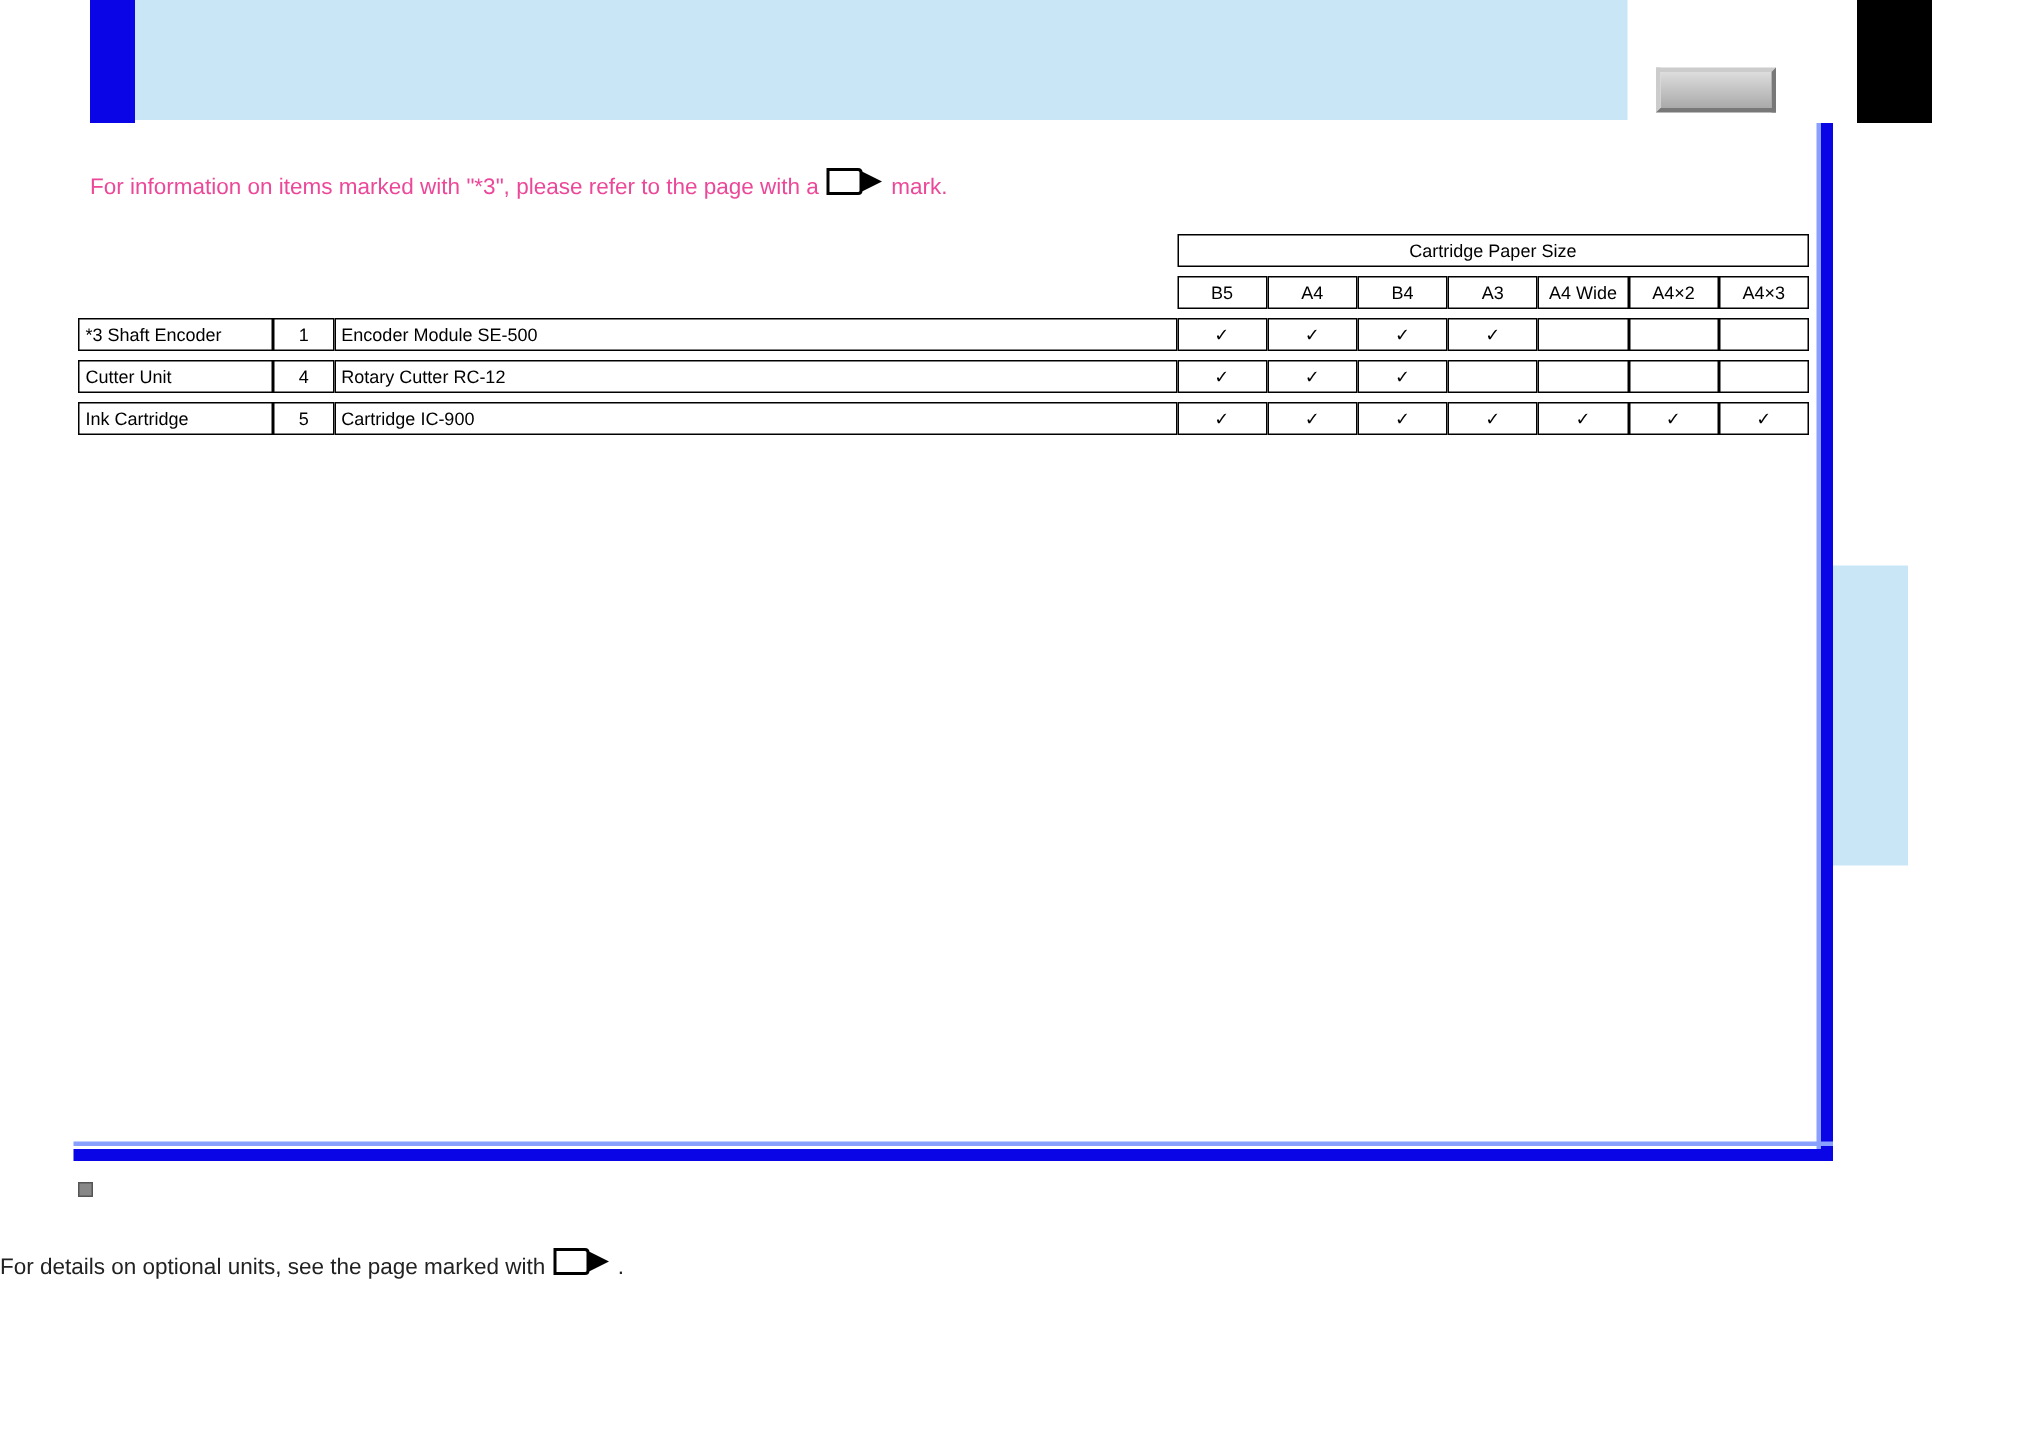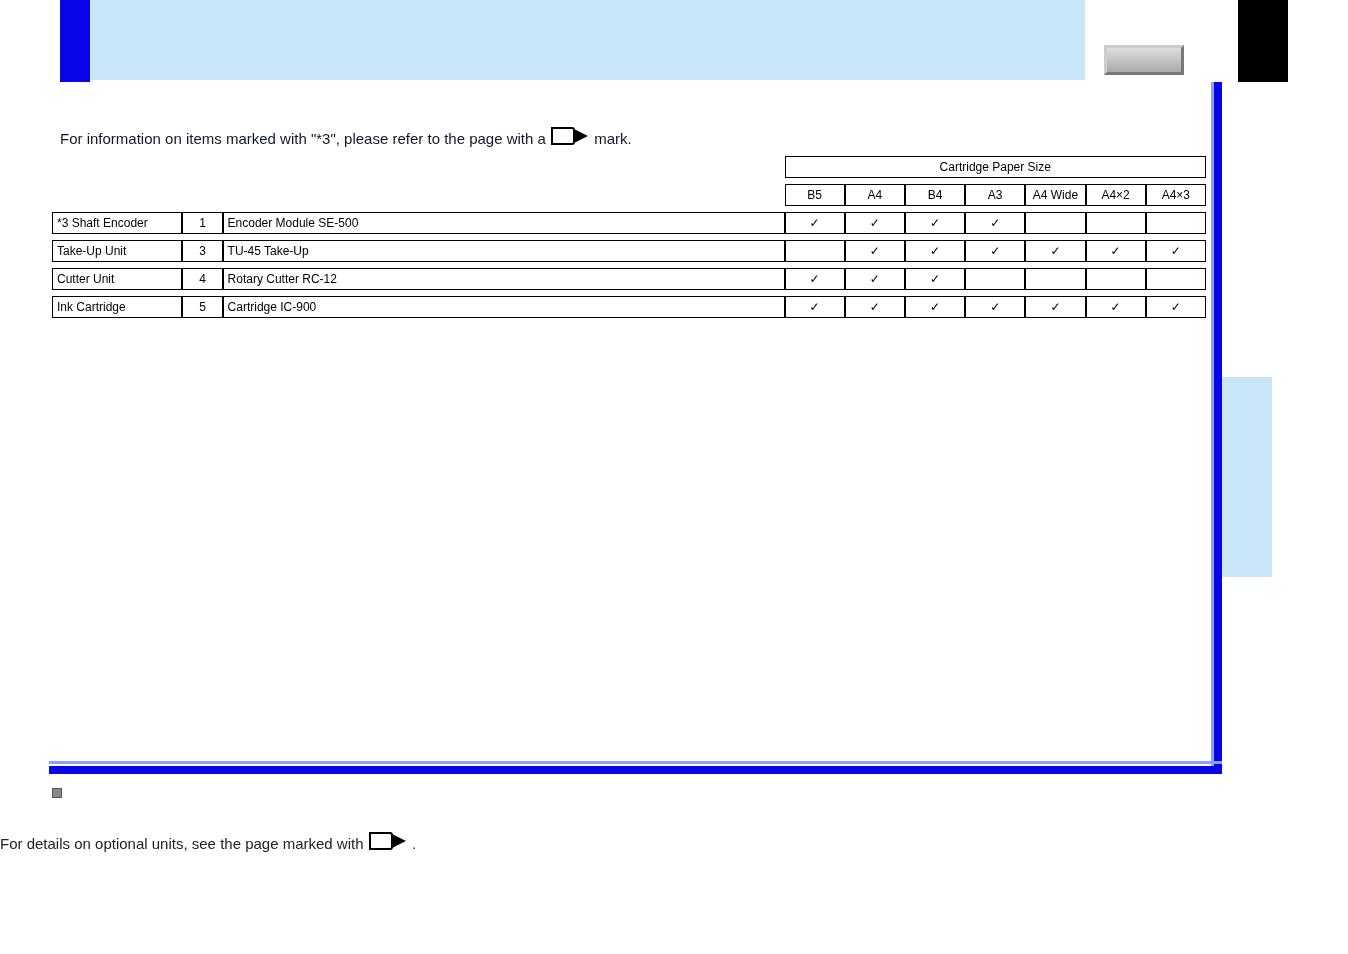--- a/index.html
+++ b/index.html
@@ -68,24 +68,24 @@
   
   .thumbtab {
     position: absolute;
     left: 1222px; top: 377px;
     width: 50px; height: 200px;
     background: #c9e6f7;
   }
   
   .intro {
     position: absolute;
-    left: 60px; top: 125px;
+    left: 60px; top: 110px;
     width: 900px;
     font-size: 15px;
-    color: #0f172a;
+    color: #ec4899;
   }
   .pageref-icon {
     display: inline-block;
     vertical-align: -3px;
   }
   
   .tbl {
     position: absolute;
     left: 52px; top: 150px;
     width: 1154px;
@@ -177,32 +177,20 @@
         <td class="colC">Encoder Module SE-500</td>
         <td class="colD">✓</td>
         <td class="colD">✓</td>
         <td class="colD">✓</td>
         <td class="colD">✓</td>
         <td class="colD"></td>
         <td class="colD"></td>
         <td class="colD"></td>
       </tr>
       <tr>
-        <td class="colA">Take-Up Unit</td>
-        <td class="colB">3</td>
-        <td class="colC">TU-45 Take-Up</td>
-        <td class="colD"></td>
-        <td class="colD">✓</td>
-        <td class="colD">✓</td>
-        <td class="colD">✓</td>
-        <td class="colD">✓</td>
-        <td class="colD">✓</td>
-        <td class="colD">✓</td>
-      </tr>
-      <tr>
         <td class="colA">Cutter Unit</td>
         <td class="colB">4</td>
         <td class="colC">Rotary Cutter RC-12</td>
         <td class="colD">✓</td>
         <td class="colD">✓</td>
         <td class="colD">✓</td>
         <td class="colD"></td>
         <td class="colD"></td>
         <td class="colD"></td>
         <td class="colD"></td>

